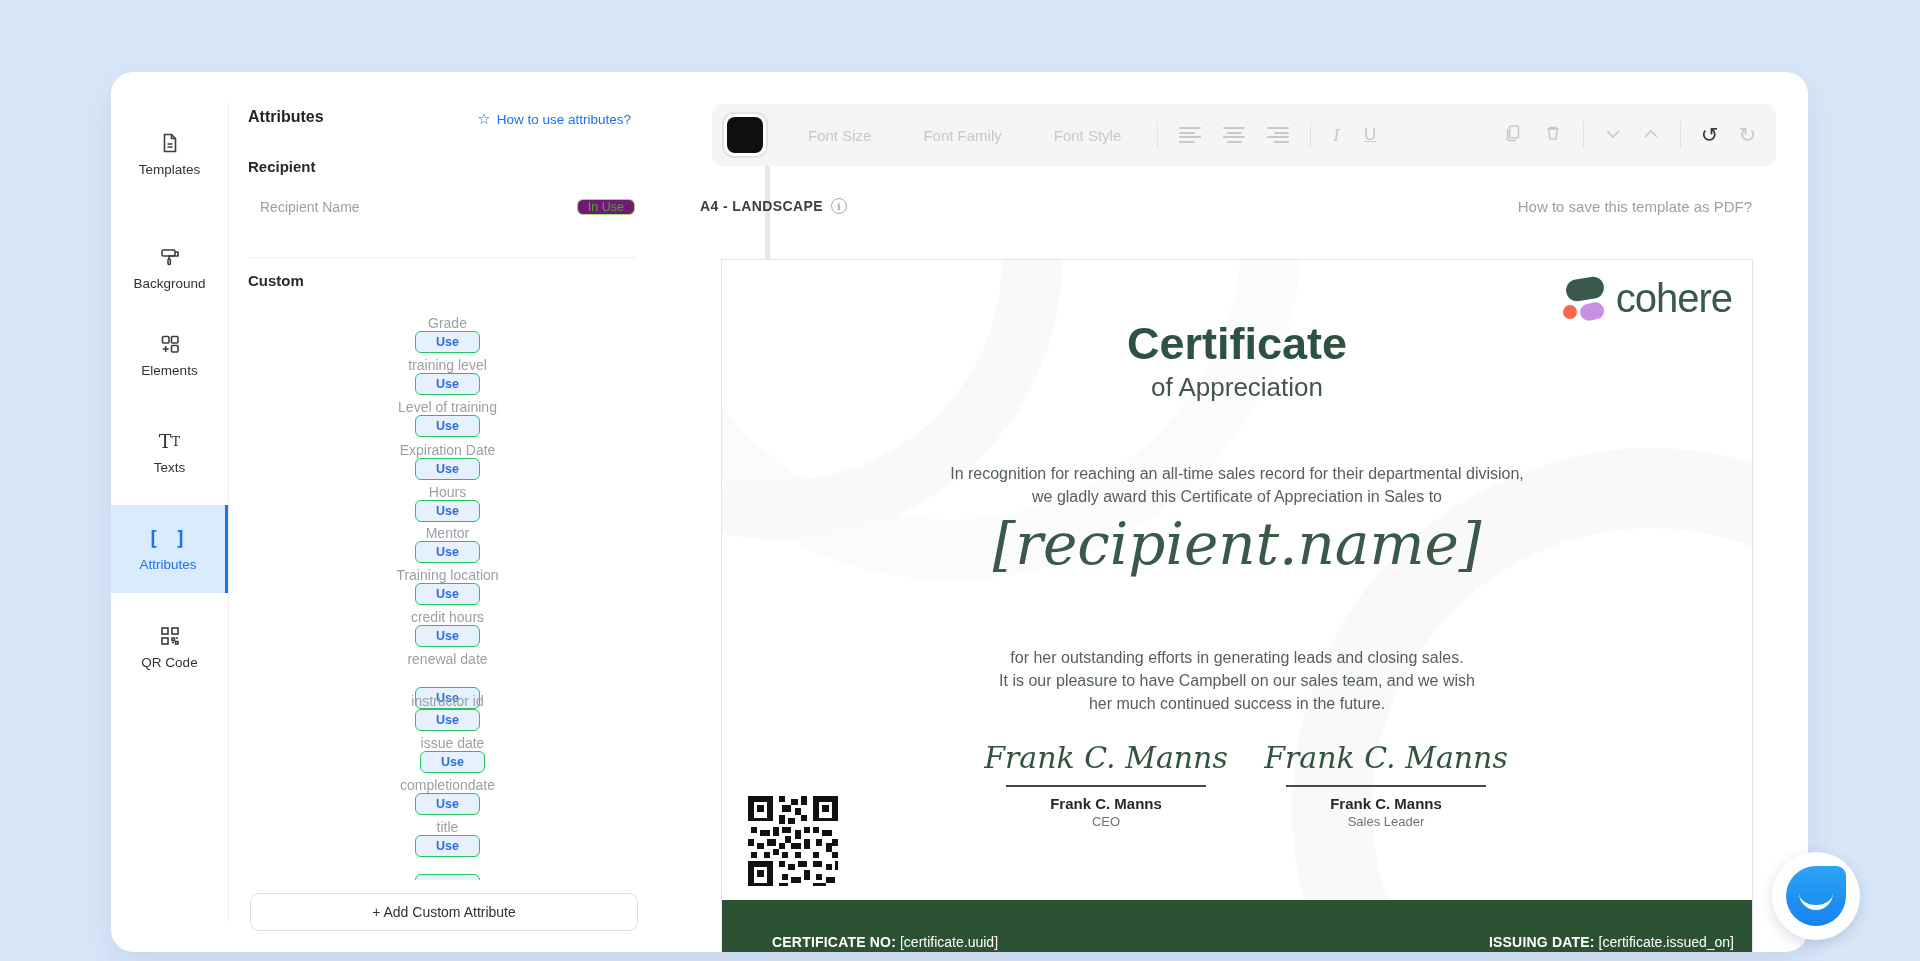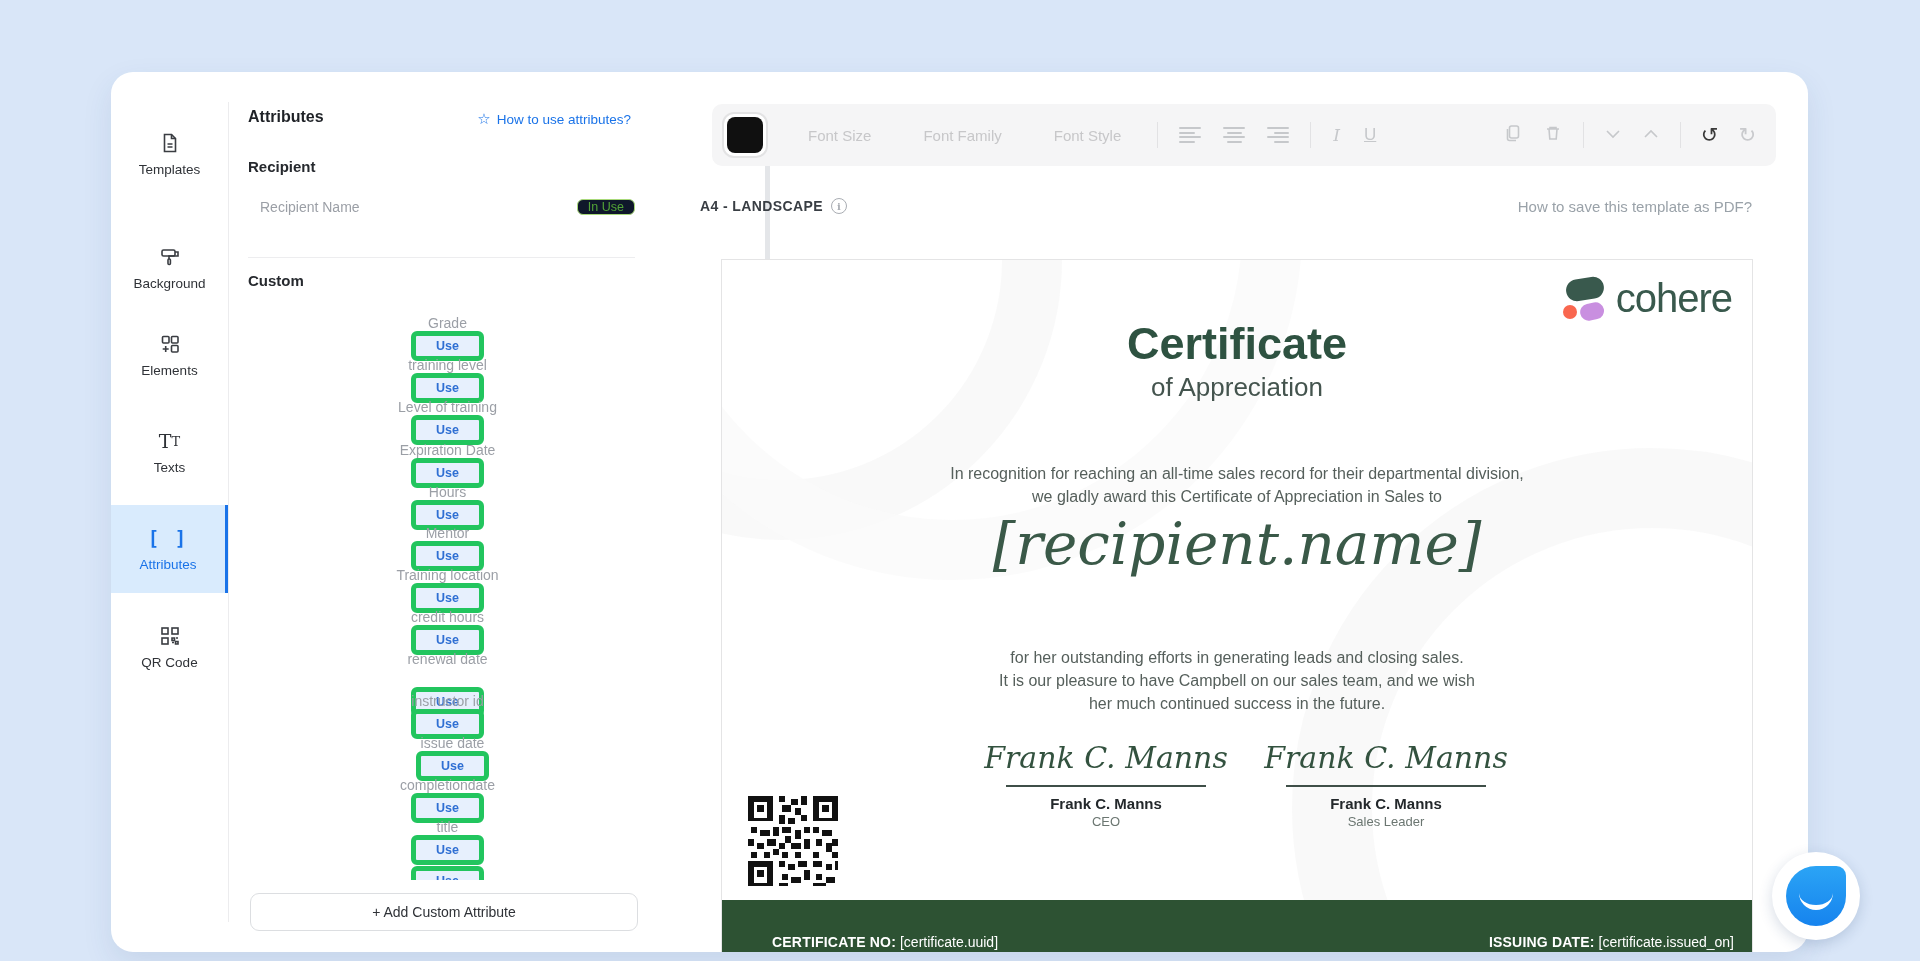--- a/index.html
+++ b/index.html
@@ -25,22 +25,22 @@
   .texts-icon .t1 { font-size:19px; } .texts-icon .t2 { font-size:13px; }
 
   
   .attr-panel { position:absolute; left:118px; top:0; width:420px; height:100%; }
   .panel-title { position:absolute; left:19px; top:36px; font-size:16px; font-weight:700; color:#1f2227; }
   .help-link { position:absolute; right:18px; top:38px; font-size:13.5px; color:#1a73e8; cursor:pointer; display:flex; align-items:center; gap:6px; }
   .help-link .star { font-size:15px; }
   .sec-head { position:absolute; left:19px; font-size:15px; font-weight:600; color:#26292e; }
   .attr-row { position:absolute; left:31px; right:14px; height:30px; display:flex; align-items:center; justify-content:space-between; }
   .attr-row .alabel { font-size:14px; color:#9b9fa6; }
-  .badge-inuse { font-size:12.5px; color:#52a336; background:#0f172a; border:1px solid #a8d979; border-radius:6px; padding:0 10px; }
-  .btn-use { font-size:12.5px; font-weight:600; color:#2f6fd3; background:#e7f0fd; border:5px solid #22c55e; border-radius:6px; padding:3px 20px; cursor:pointer; }
+  .badge-inuse { font-size:12.5px; color:#52a336; background:#701a75; border:1px solid #a8d979; border-radius:6px; padding:0 10px; }
+  .btn-use { font-size:12.5px; font-weight:600; color:#2f6fd3; background:#e7f0fd; border:1px solid #22c55e; border-radius:6px; padding:3px 20px; cursor:pointer; }
   .panel-div { position:absolute; left:19px; right:14px; height:1px; background:#ededef; }
   .rows-clip { position:absolute; left:0; right:0; top:228px; height:580px; overflow:hidden; }
   .rows-clip .attr-row { left:31px; right:14px;flex-direction:column; }
   .add-attr-btn { position:absolute; left:21px; right:11px; top:821px; height:38px; background:#fff;
                   border:1px solid #dcdee1; border-radius:9px; font-size:14px; font-weight:500; color:#2f3237;
                   display:flex; align-items:center; justify-content:center; cursor:pointer; }
   .panel-scrollbar { position:absolute; left:536px; top:70px; width:5px; height:500px; background:#e4e6e9; border-radius:3px; }
 
   
   .toolbar { position:absolute; left:601px; top:32px; width:1064px; height:62px; background:#f5f5f6; border-radius:10px;

